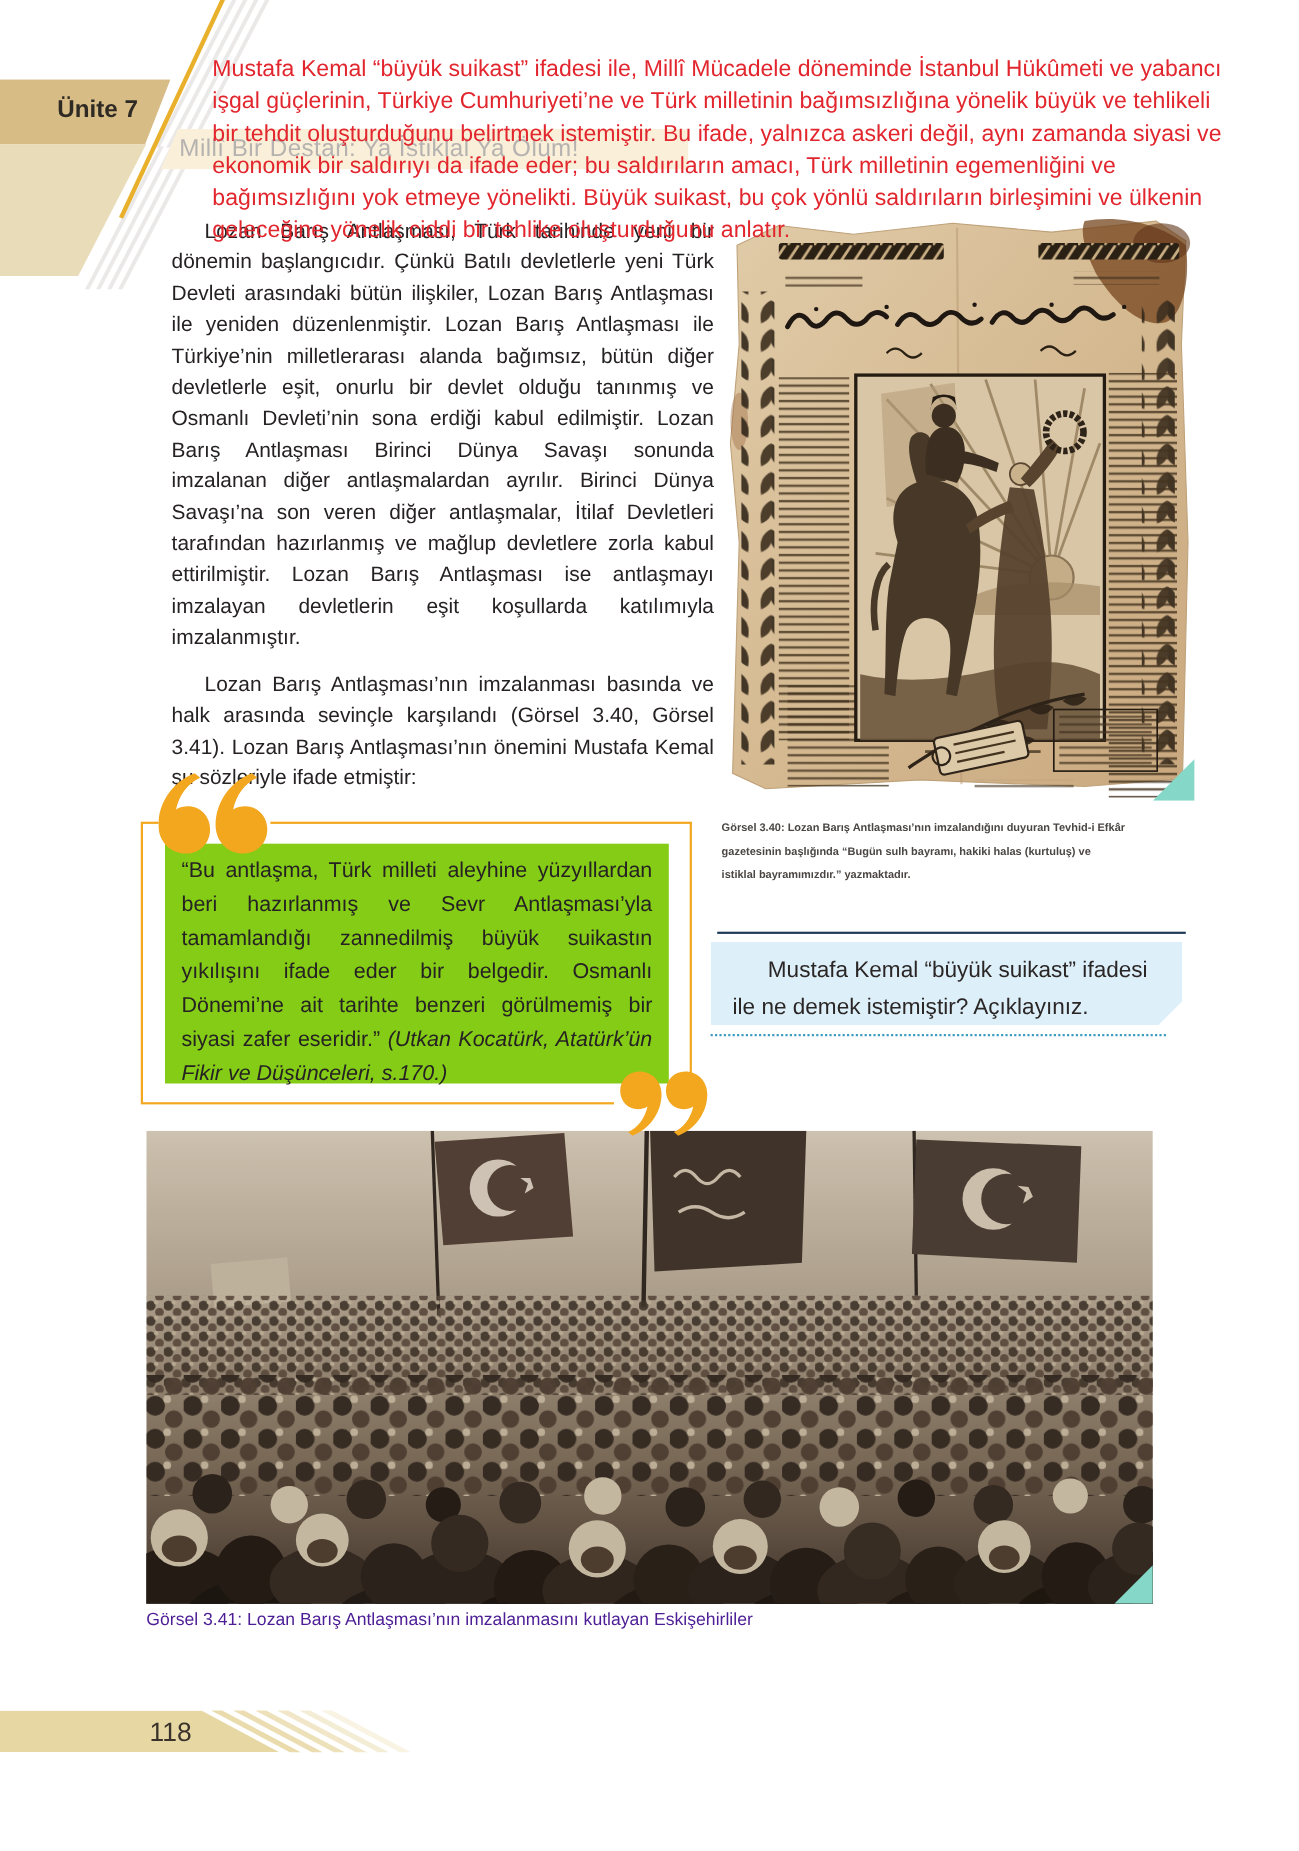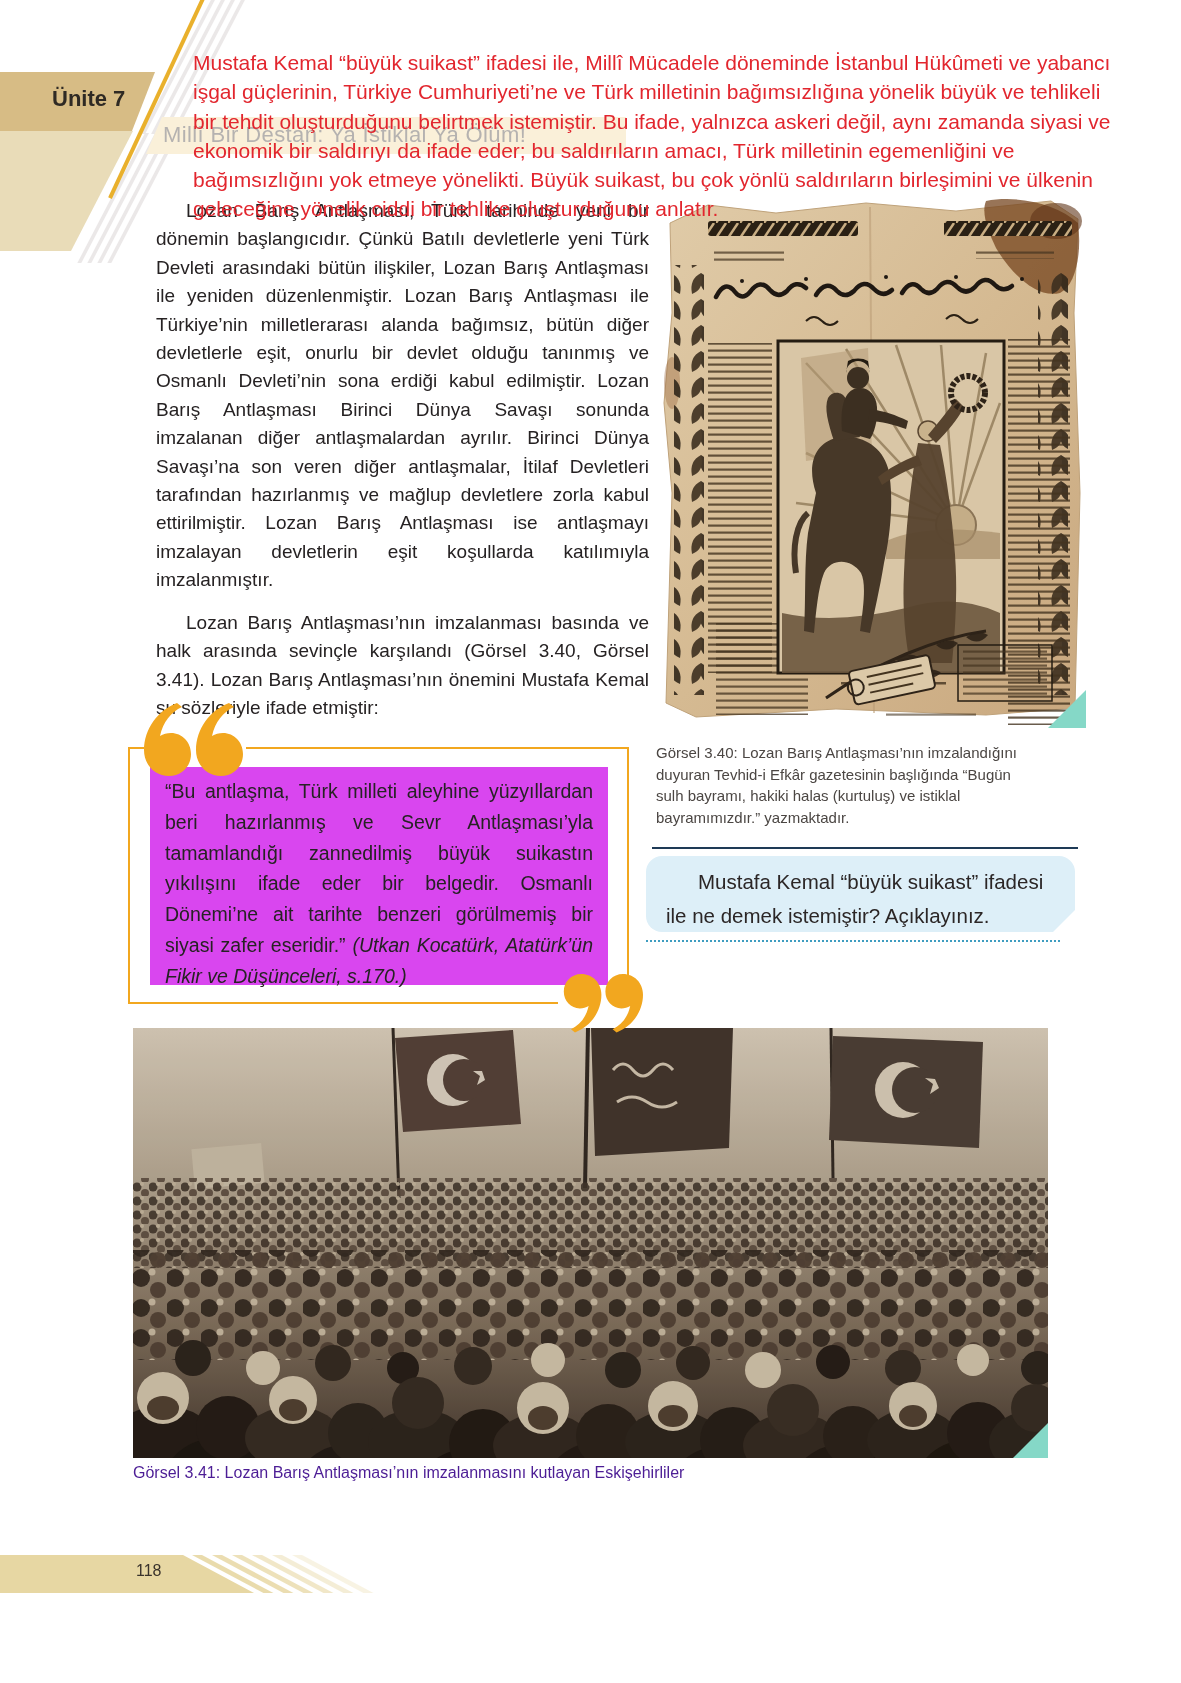--- a/index.html
+++ b/index.html
@@ -18,44 +18,44 @@
               clip-path:polygon(16px 0,100% 0,100% 100%,0 100%);}
   .unit-title{position:absolute;left:163px;top:122px;font-size:22px;letter-spacing:.4px;color:#b5b2b0;}
   .overlay-note{position:absolute;left:193px;top:8px;width:930px;font-size:21px;line-height:29.3px;
                 color:#e2262e;z-index:5;margin-top:40px;}
   
   .col-left{position:absolute;left:125px;top:197px;width:493px;margin-left:31px;}
   .col-left p{margin:0 0 14px 0;font-size:19px;line-height:28.4px;text-align:justify;text-indent:30px;}
   
   .quote-border{position:absolute;left:128px;top:747px;width:497px;height:253px;
                 border:2.5px solid #f2a71f;}
-  .quote-inner{position:absolute;left:150px;top:767px;width:458px;height:218px;background:#d946ef;
+  .quote-inner{position:absolute;left:150px;top:767px;width:458px;height:218px;background:#84cc16;
                box-sizing:border-box;padding:9px 15px 0 15px;font-size:19.5px;line-height:30.8px;
                text-align:justify;}
   .quote-inner .qtext{text-indent:30px;display:inline;}
   .quote-inner .cite{font-style:italic;}
   .qmark{position:absolute;z-index:3;}
   
   .fig340{position:absolute;left:656px;top:193px;width:430px;height:535px;}
-  .cap340{position:absolute;left:656px;top:742px;width:368px;font-size:15px;line-height:21.5px;color:#4b4643;}
+  .cap340{position:absolute;left:656px;top:742px;width:368px;font-size:10px;line-height:21.5px;color:#4b4643;font-weight:bold;}
   .q-line{position:absolute;left:652px;top:847px;width:426px;height:0;border-top:2.5px solid #1e3a56;}
   .q-box{position:absolute;left:646px;top:856px;width:429px;height:76px;background:#ddeff8;
          clip-path:polygon(0 0,100% 0,100% calc(100% - 22px),calc(100% - 22px) 100%,0 100%);
          box-sizing:border-box;padding:9px 16px 0 20px;font-size:20.5px;line-height:33.5px;
-         text-indent:32px;color:#2b2626;border-radius:16px;}
+         text-indent:32px;color:#2b2626;}
   .q-dotted{position:absolute;left:646px;top:940px;width:414px;height:0;border-top:2px dotted #3e9dc0;}
   
   .fig341{position:absolute;left:133px;top:1028px;width:915px;height:430px;}
   .cap341{position:absolute;left:133px;top:1464px;width:760px;font-size:16px;color:#4c1d95;}
   
   .footer-band{position:absolute;left:0;top:1555px;width:260px;height:38px;background:#e7d7a3;
                clip-path:polygon(0 0,183px 0,254px 100%,0 100%);}
   .footer-stripe{position:absolute;top:1555px;width:10px;height:38px;background:#e7d7a3;
                  transform-origin:top left;transform:skewX(62deg);}
-  .page-number{position:absolute;left:136px;top:1562px;font-size:16px;color:#3a332c;}
+  .page-number{position:absolute;left:136px;top:1562px;font-size:24px;color:#3a332c;}
 </style>
 </head>
 <body>
 
 <div class="page">
 
   <div class="gray-stripe" style="left:214px;top:-6px;height:140px;"></div>
   <div class="gray-stripe" style="left:224px;top:-6px;height:140px;"></div>
   <div class="gray-stripe" style="left:234px;top:-6px;height:140px;"></div>
   <div class="gray-stripe" style="left:244px;top:-6px;height:140px;"></div>

